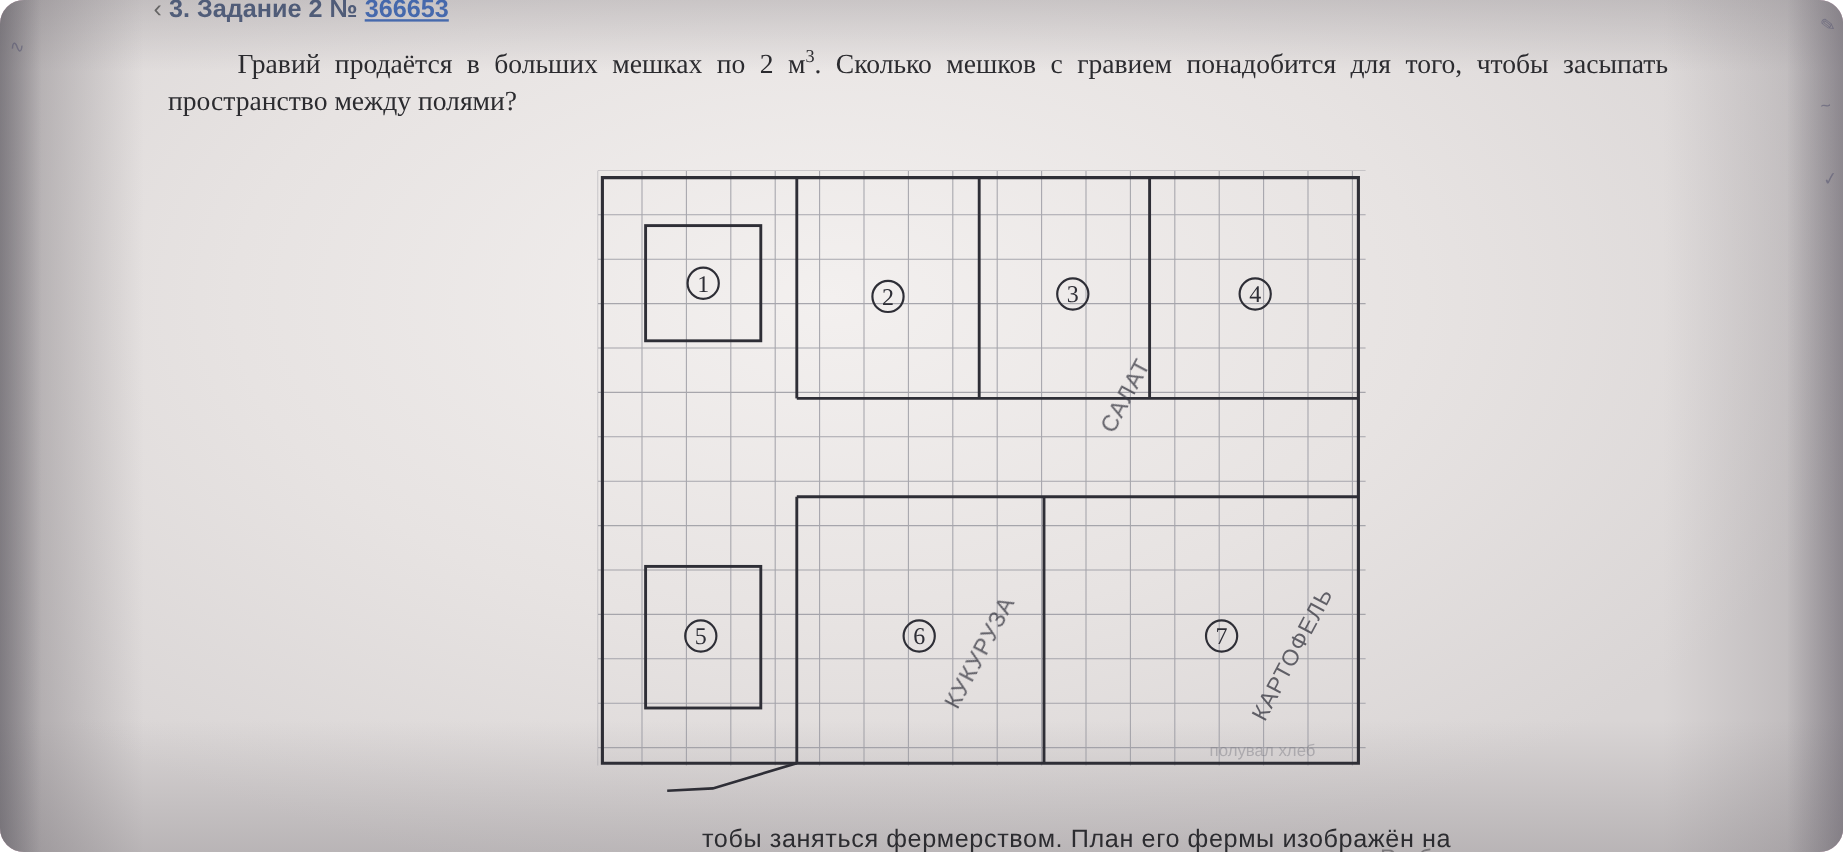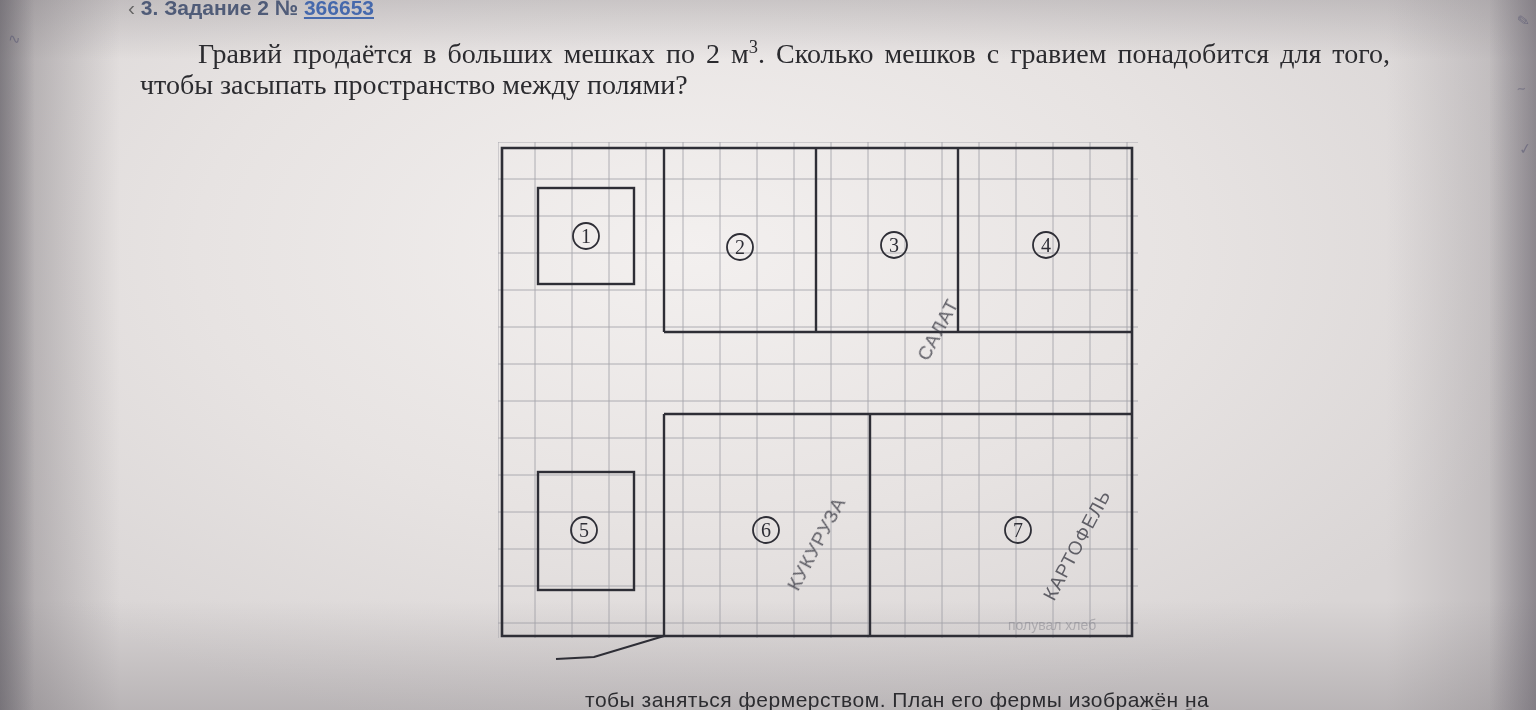--- a/index.html
+++ b/index.html
@@ -7,20 +7,21 @@
     padding: 0;
     background: #ffffff;
   }
   #page {
     position: relative;
     width: 1536px;
     height: 710px;
     overflow: hidden;
     background: #f9a8d4;
     font-family: "Liberation Serif", serif;
+    border-radius: 20px;
   }
   
   .paper {
     position: absolute;
     left: 0; top: 0;
     width: 1536px; height: 710px;
     background:
       radial-gradient(ellipse 900px 500px at 45% 35%, #f3f0ef 0%, #e7e3e2 55%, #d9d5d5 100%);
   }
   .paper-shade-left {
@@ -63,21 +64,21 @@
     color: #555;
     font-weight: normal;
   }
 
   
   .problem-text {
     position: absolute;
     left: 140px;
     top: 32px;
     width: 1250px;
-    font-size: 28px;
+    font-size: 23px;
     line-height: 31px;
     color: #2b2b2f;
     text-align: justify;
     text-indent: 58px;
   }
   .problem-text sup {
     font-size: 0.66em;
     vertical-align: super;
   }
 

